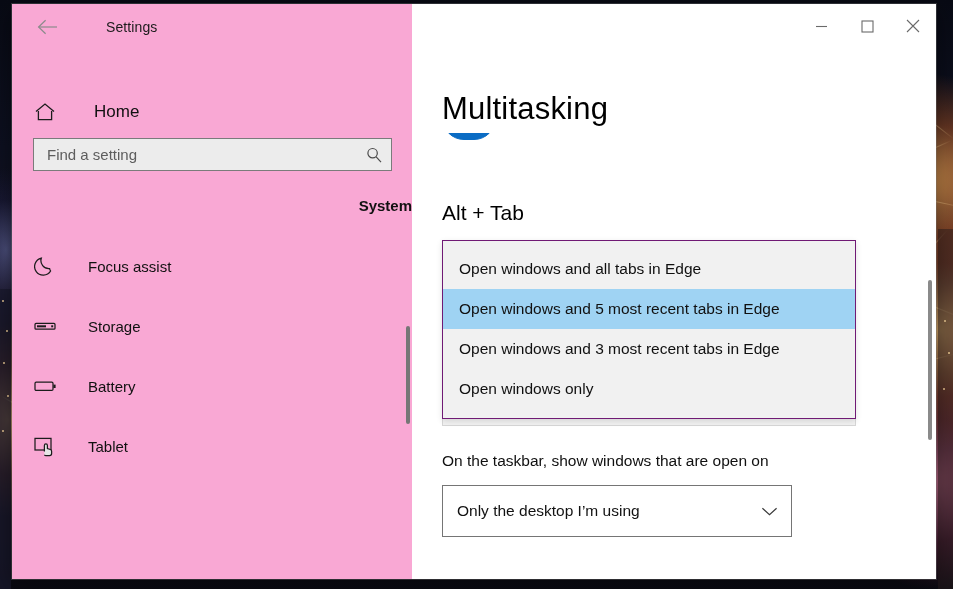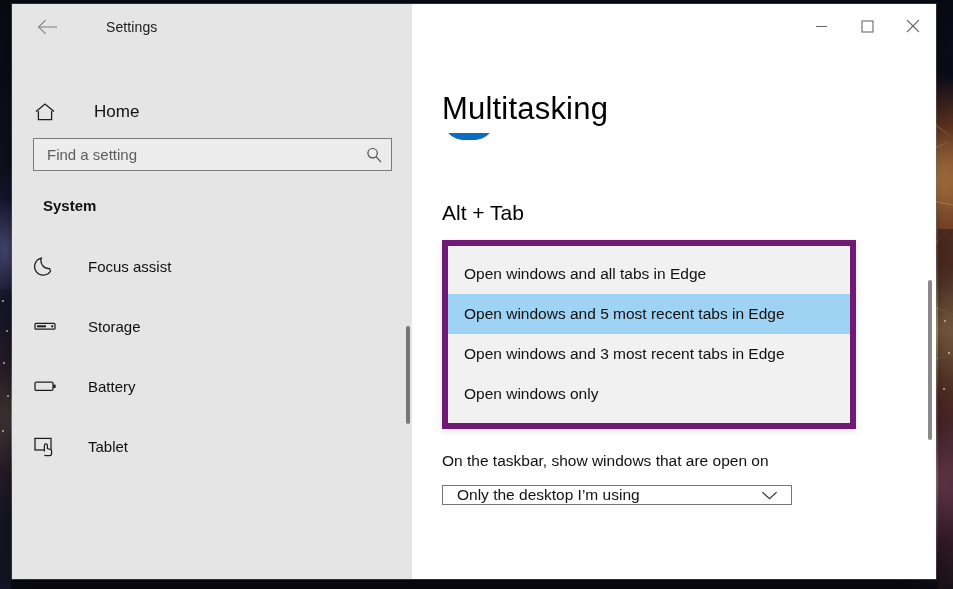--- a/index.html
+++ b/index.html
@@ -83,21 +83,21 @@
     padding: 0;
     cursor: default;
   }
   .winbtn svg { display: block; }
 
   
   #nav {
     position: relative;
     width: 400px;
     flex: 0 0 400px;
-    background: #e5e5e5;
+    background: #f9a8d4;
     height: 100%;
     overflow: hidden;
   }
 
   #nav-header {
     display: flex;
     align-items: center;
     height: 46px;
     padding-left: 18px;
   }
@@ -162,20 +162,21 @@
     border: none;
     background: transparent;
     padding: 0;
   }
 
   #nav-group-title {
     margin: 26px 0 0 31px;
     font-size: 15px;
     font-weight: bold;
     color: #111;
+    text-align: right;
   }
 
   #nav-list { margin-top: 22px; }
   .nav-item {
     display: flex;
     align-items: center;
     height: 60px;
     padding-left: 22px;
     cursor: default;
   }
@@ -290,21 +291,21 @@
   }
   #alt-tab-heading { top: 197px; }
 
   
   #altab-listbox {
     position: absolute;
     left: 30px;
     top: 236px;
     width: 414px;
     background: #f1f1f1;
-    border: 6px solid #701a75;
+    border: 1px solid #701a75;
     box-sizing: border-box;
     box-shadow: 0 2px 6px rgba(0,0,0,.12);
     padding: 8px 0 9px 0;
     z-index: 20;
   }
   .listopt {
     height: 40px;
     display: flex;
     align-items: center;
     padding-left: 16px;
@@ -334,21 +335,21 @@
     top: 448px;
     font-size: 15.5px;
     color: #101010;
   }
 
   #taskbar-combo {
     position: absolute;
     left: 30px;
     top: 481px;
     width: 350px;
-    height: 20px;
+    height: 52px;
     background: #ffffff;
     border: 1px solid #757575;
     box-sizing: border-box;
     display: flex;
     align-items: center;
     justify-content: space-between;
     padding: 0 13px 0 14px;
     cursor: default;
   }
   #taskbar-combo-value {

